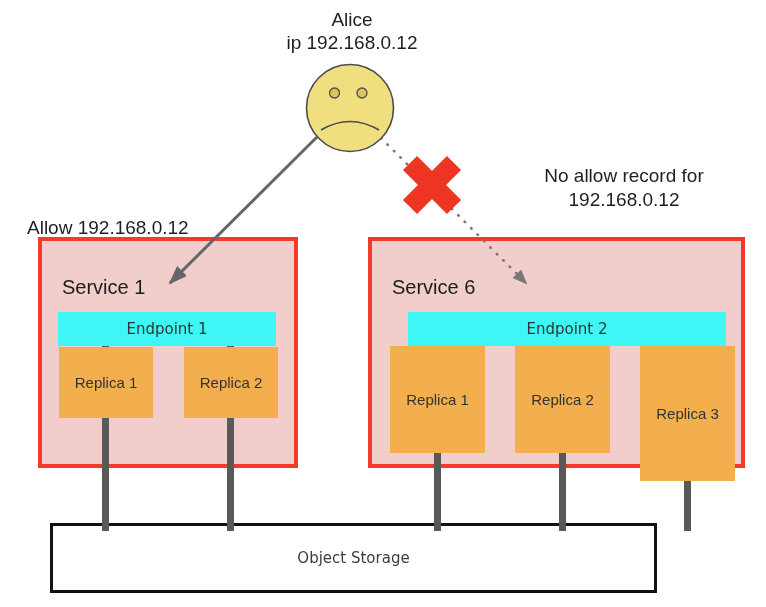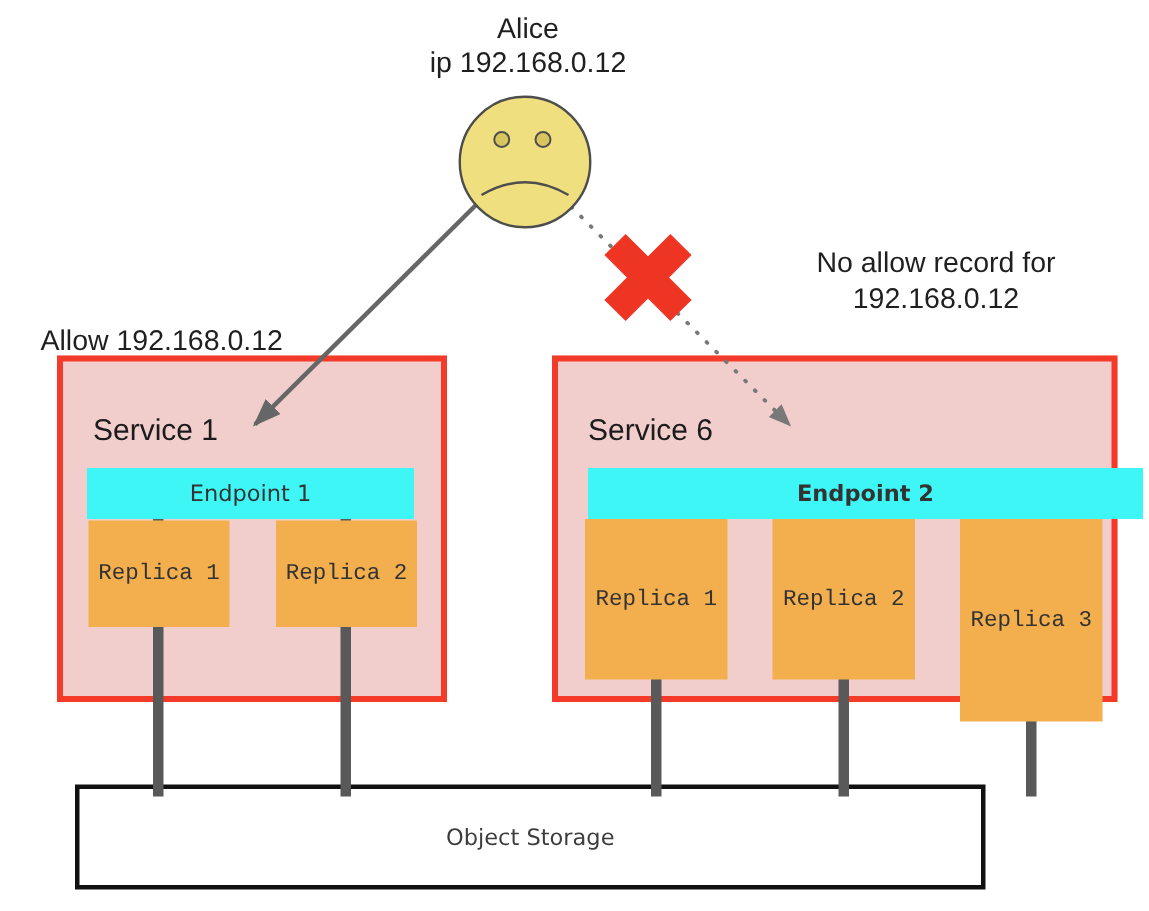--- a/index.html
+++ b/index.html
@@ -17,24 +17,24 @@
   .service{position:absolute;box-sizing:border-box;z-index:0;
     background:var(--service-fill,#f1cecb);
     border:4px solid var(--service-border,#f43a28);}
   .service1{left:38px;top:237px;width:260px;height:231px;}
   .service2{left:368px;top:237px;width:377px;height:231px;}
   .service-title{position:absolute;left:20px;top:10px;font-size:20px;color:#1c1c1c;margin-top:25px;}
   .endpoint{position:absolute;z-index:2;display:flex;align-items:center;justify-content:center;
     background:var(--endpoint-fill,#3ff6f6);color:#333;
     font-family:"DejaVu Sans",sans-serif;font-size:15px;margin-top:28px;}
   .ep1{left:58px;top:284px;width:218px;height:34px;}
-  .ep2{left:392px;top:284px;width:370px;height:34px;font-weight:bold;}
+  .ep2{left:408px;top:284px;width:318px;height:34px;}
   .replica{position:absolute;z-index:2;display:flex;align-items:center;justify-content:center;
     background:var(--replica-fill,#f3ae4e);color:#333;
-    font-family:Liberation Mono, monospace;font-size:15px;}
+    font-family:Liberation Sans, sans-serif;font-size:15px;}
   .r11{left:59px;top:347px;width:94px;height:71px;}
   .r12{left:184px;top:347px;width:94px;height:71px;}
   .r21{left:390px;top:346px;width:95px;height:107px;}
   .r22{left:515px;top:346px;width:95px;height:107px;}
   .r23{left:640px;top:346px;width:95px;height:135px;}
   
   .bar{position:absolute;width:7px;background:var(--connector,#595959);z-index:1;}
   .bt{top:312px;height:36px;}
   .b1a{left:102px;} .b1b{left:227px;}
   .b2a{left:434px;} .b2b{left:559px;} .b2c{left:684px;}

